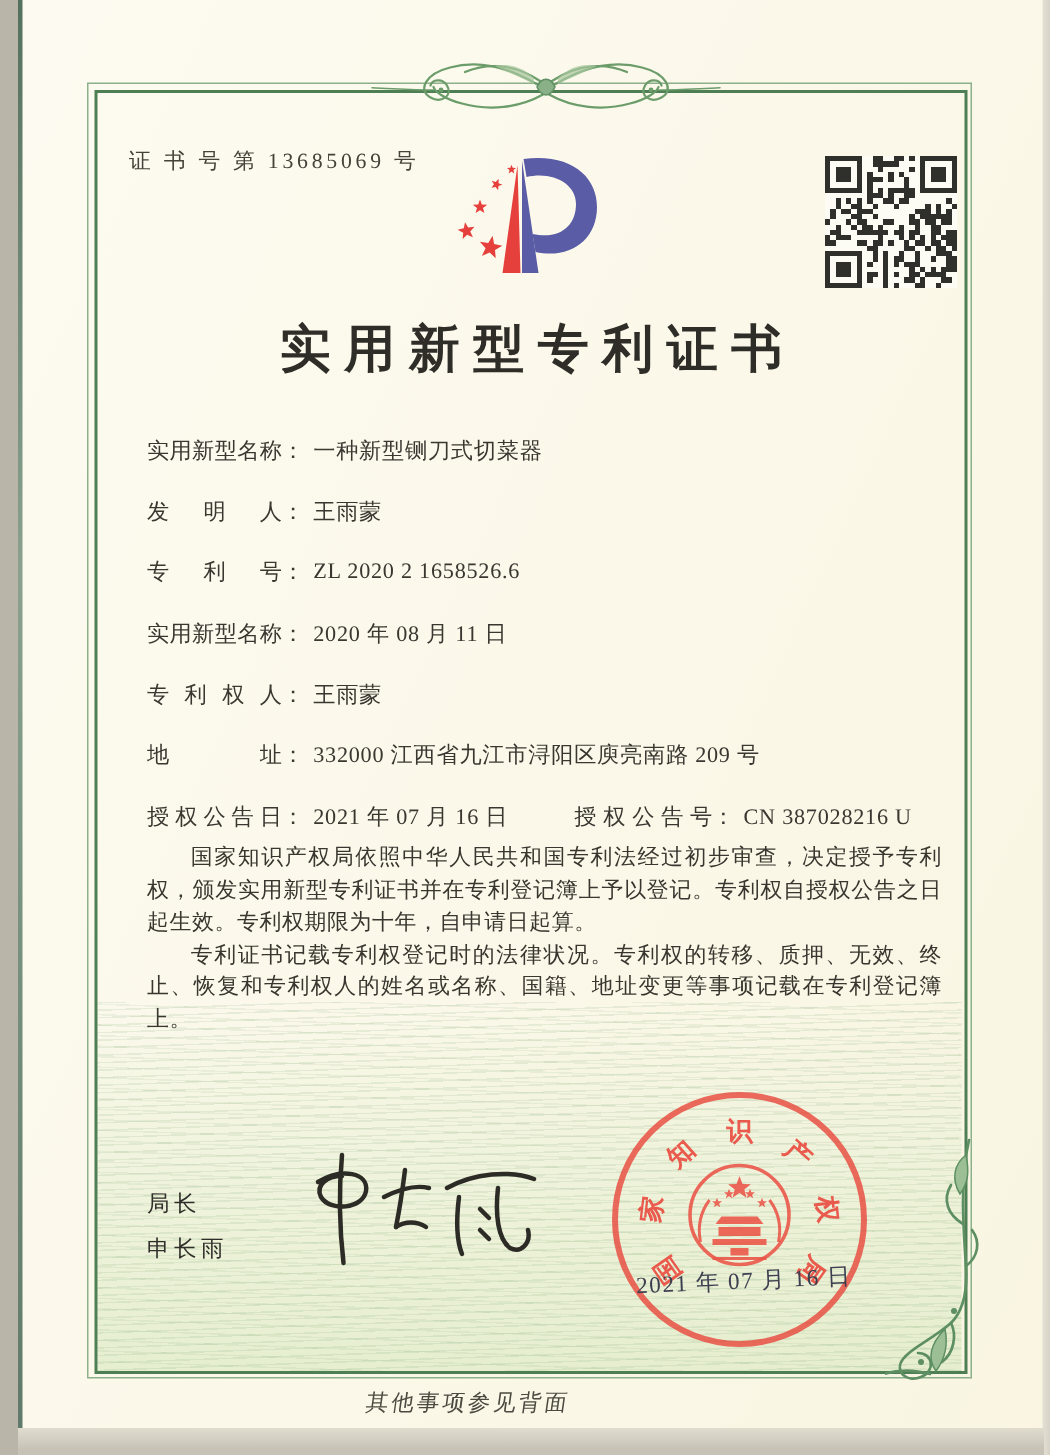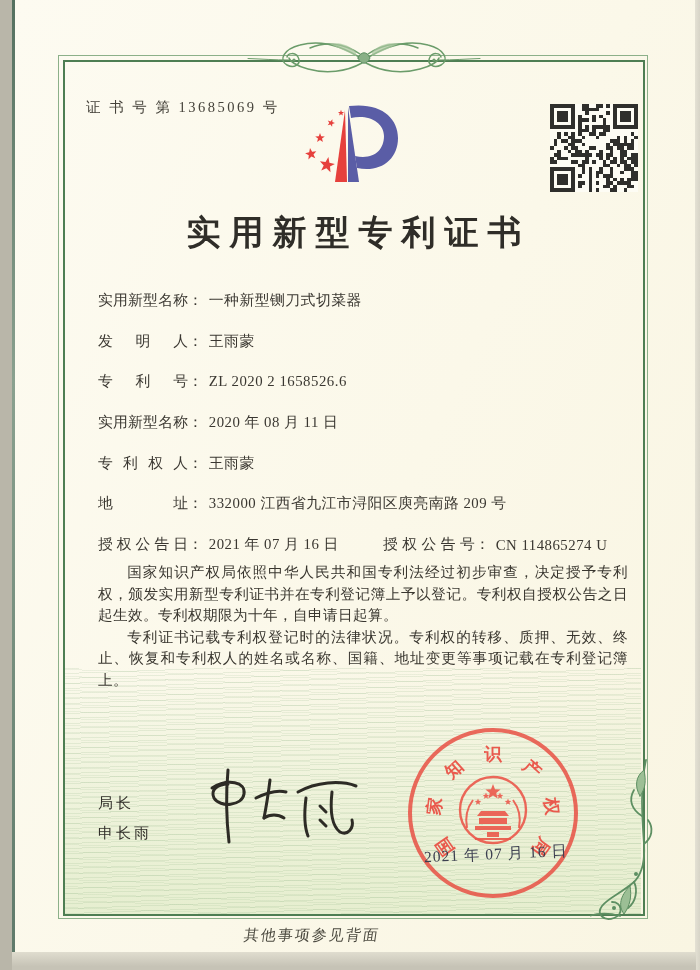--- a/index.html
+++ b/index.html
@@ -388,21 +388,21 @@
         <span class="field-colon">：</span>
       <span class="field-value">332000 江西省九江市浔阳区庾亮南路 209 号</span>
     </div>
     <div class="field-row">
       <span class="field-label">授权公告日</span>
         <span class="field-colon">：</span>
       <span class="field-value">2021 年 07 月 16 日</span>
       <span class="field-pair-right">
         <span class="field-label-r">授权公告号</span>
           <span class="field-colon">：</span>
-        <span class="field-value">CN 114865274 U</span>
+        <span class="field-value">CN 387028216 U</span>
       </span>
     </div>
   </div>
 
   <div class="txt paragraphs">
     <p>国家知识产权局依照中华人民共和国专利法经过初步审查，决定授予专利权，颁发实用新型专利证书并在专利登记簿上予以登记。专利权自授权公告之日起生效。专利权期限为十年，自申请日起算。</p>
     <p>专利证书记载专利权登记时的法律状况。专利权的转移、质押、无效、终止、恢复和专利权人的姓名或名称、国籍、地址变更等事项记载在专利登记簿上。</p>
   </div>
 
   <div class="txt signer">

